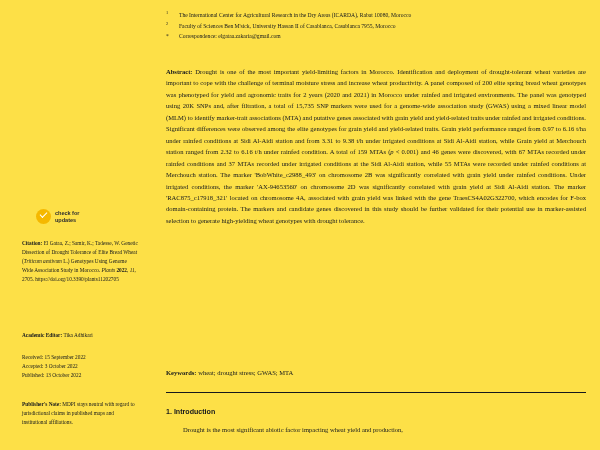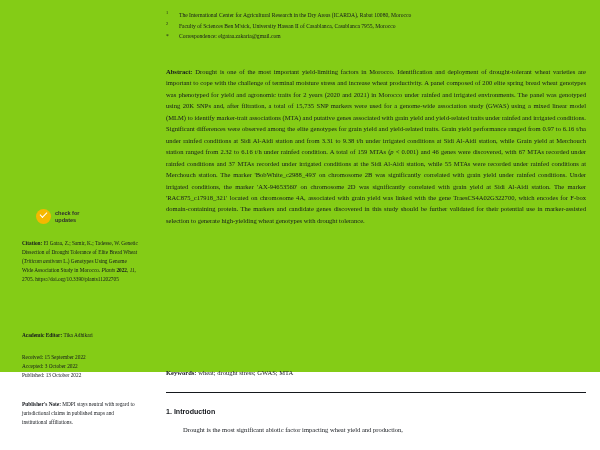--- a/index.html
+++ b/index.html
@@ -11,22 +11,22 @@
     width: 600px;
     height: 450px;
     overflow: hidden;
     font-family: "Liberation Serif", serif;
     color: #1a1a1a;
     position: relative;
   }
   .page {
     position: relative;
     width: 600px;
-    height: 372px;
-    background: #84cc16;
+    height: 450px;
+    background: #fde047;
     box-sizing: border-box;
   }
 
   
   .sidebar {
     position: absolute;
     left: 0;
     top: 0;
     width: 152px;
     height: 450px;

